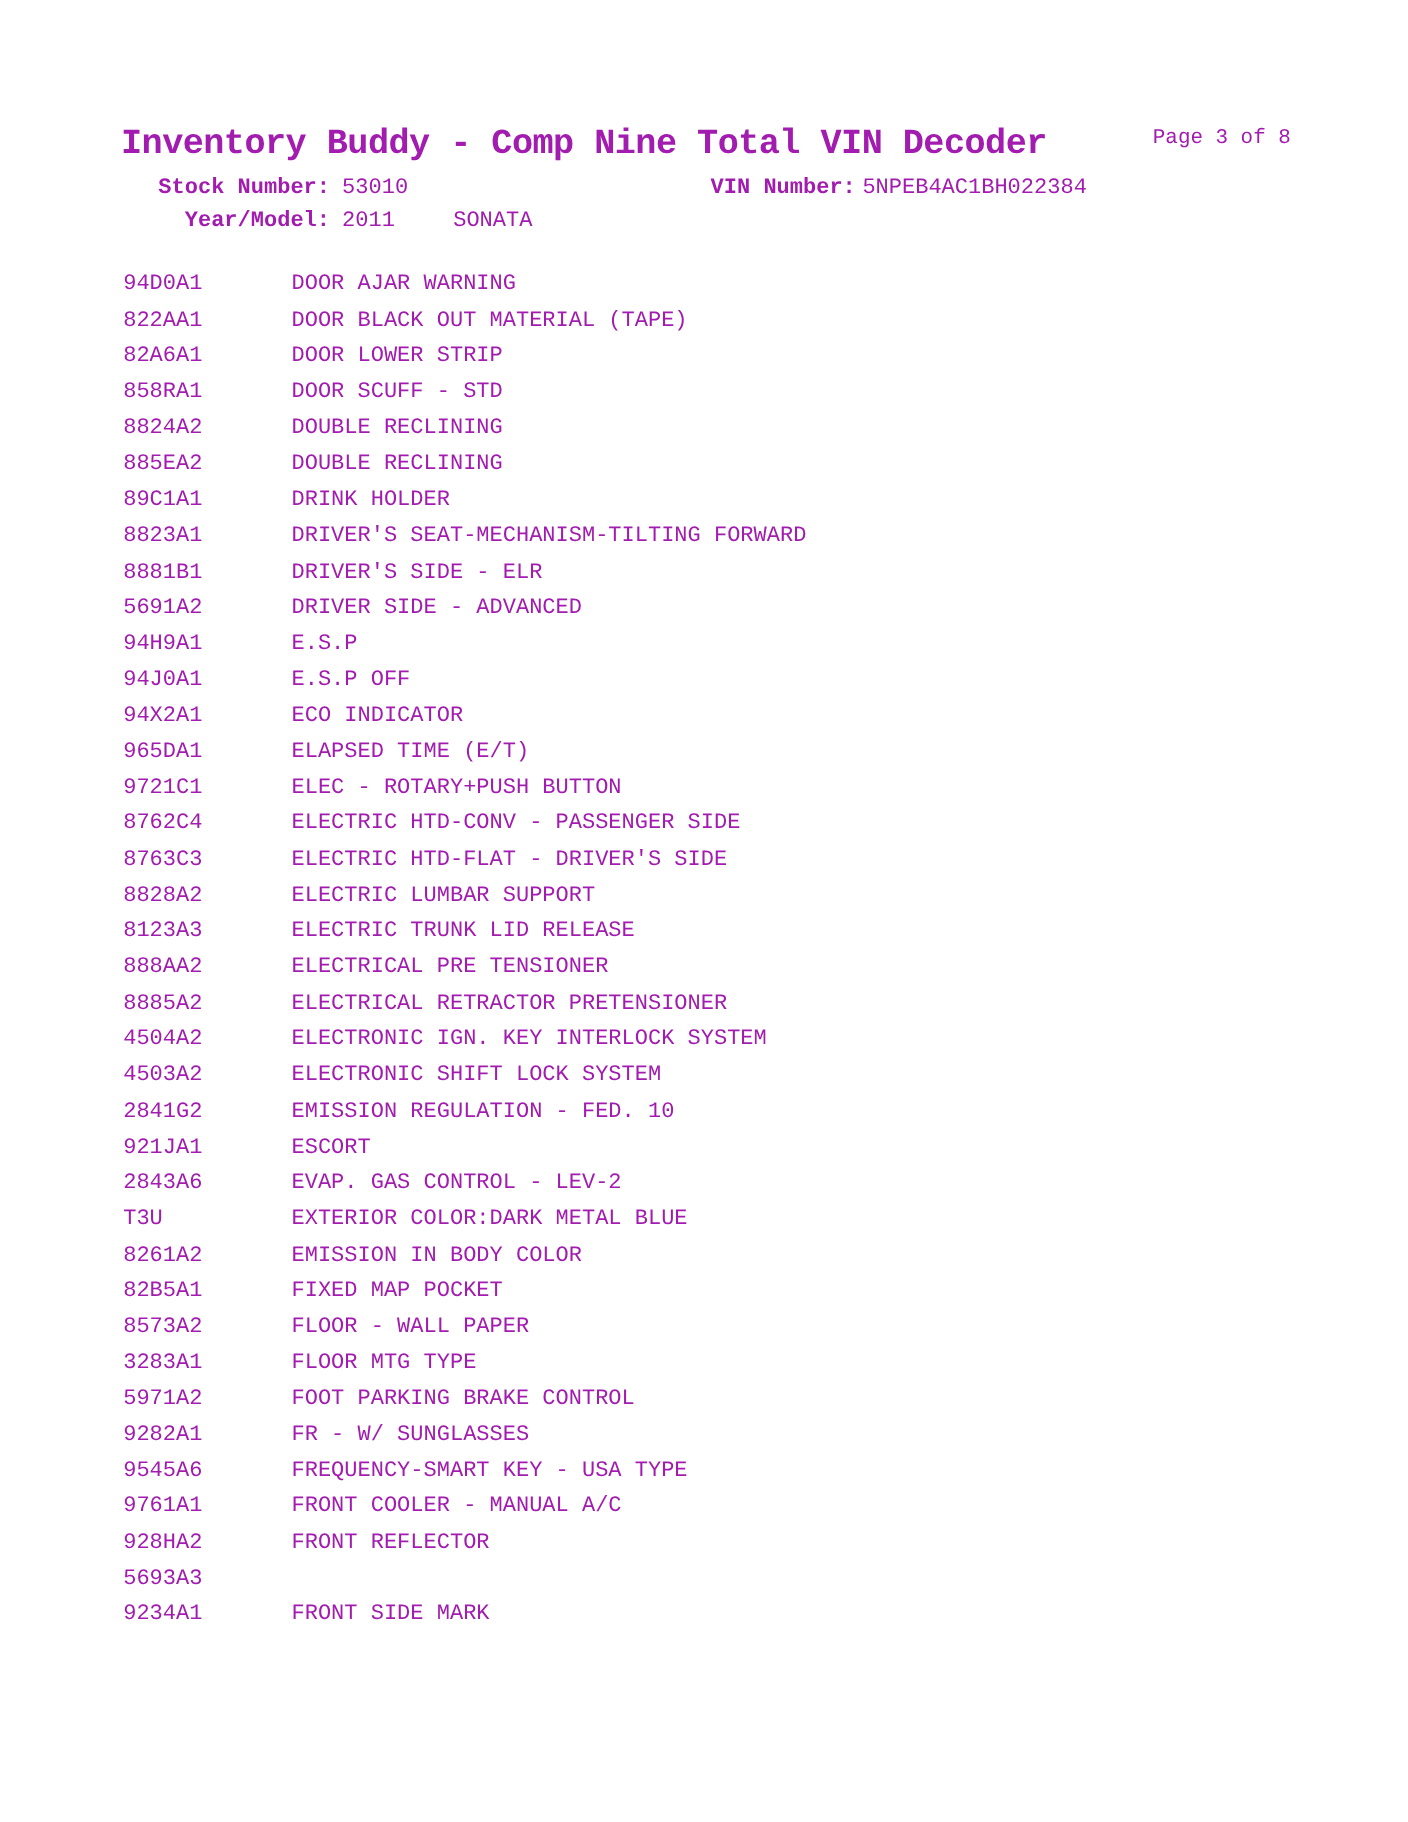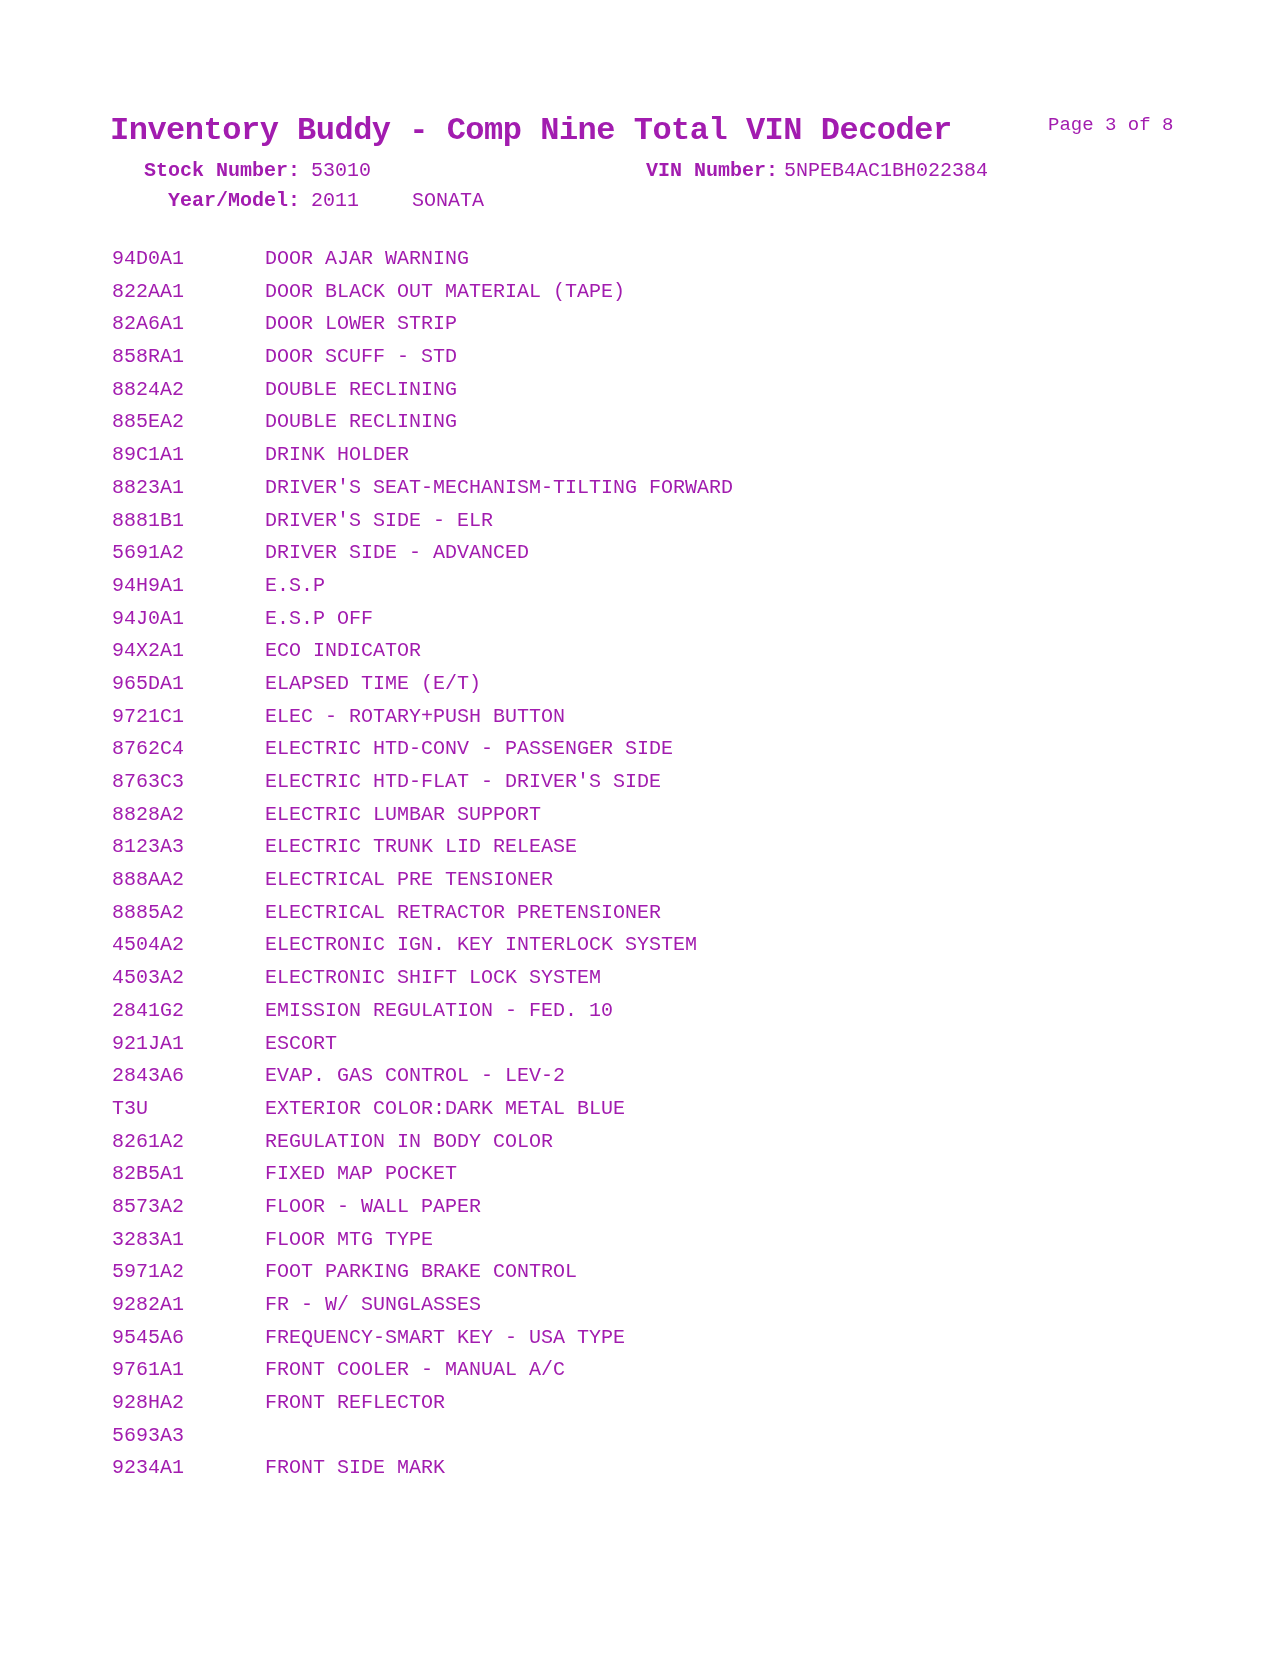--- a/index.html
+++ b/index.html
@@ -200,21 +200,21 @@
       <div class="row">
         <span class="code">2843A6</span>
         <span class="desc">EVAP. GAS CONTROL - LEV-2</span>
       </div>
       <div class="row">
         <span class="code">T3U</span>
         <span class="desc">EXTERIOR COLOR:DARK METAL BLUE</span>
       </div>
       <div class="row">
         <span class="code">8261A2</span>
-        <span class="desc">REGULATION IN BODY COLOR</span>
+        <span class="desc">EMISSION IN BODY COLOR</span>
       </div>
       <div class="row">
         <span class="code">82B5A1</span>
         <span class="desc">FIXED MAP POCKET</span>
       </div>
       <div class="row">
         <span class="code">8573A2</span>
         <span class="desc">FLOOR - WALL PAPER</span>
       </div>
       <div class="row">

